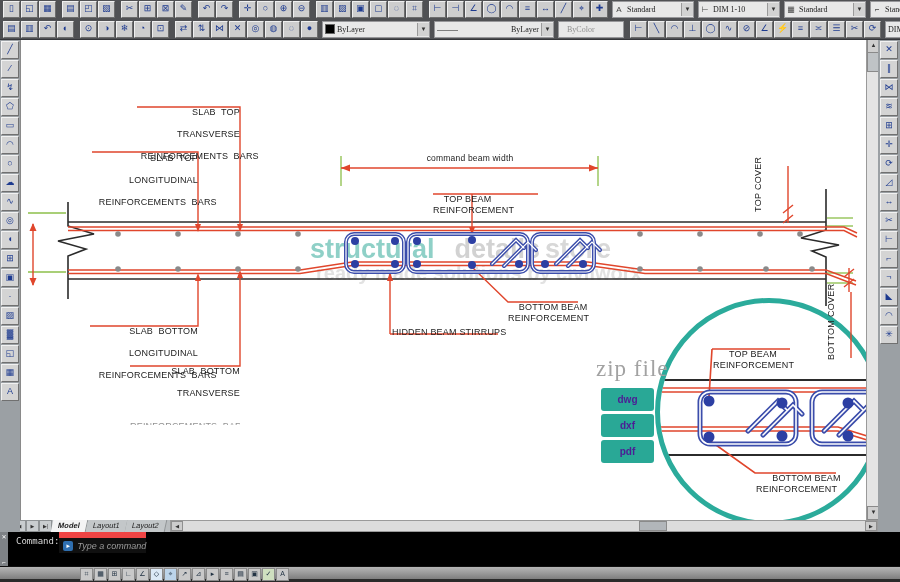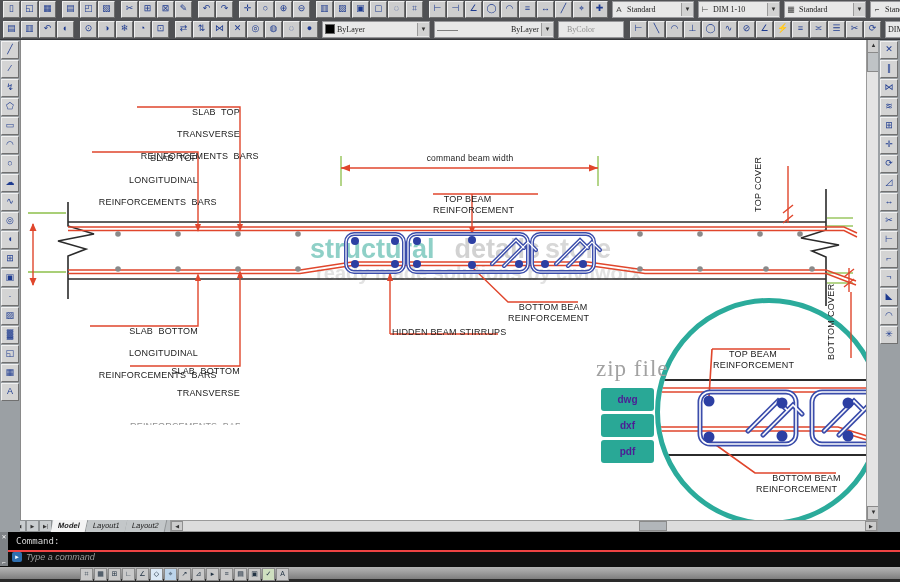--- a/index.html
+++ b/index.html
@@ -70,24 +70,24 @@
        border-right:1px solid #909496;transform:skewX(-12deg);}
   .tab.active{background:#f4f4f4;font-weight:bold;}
   #hscroll{flex:1;position:relative;background:#dcdcdc;border:1px solid #9a9a9a;margin-left:4px;}
   #hthumb{position:absolute;left:468px;top:0;bottom:0;width:26px;background:#b2b6ba;border:1px solid #8a8a8a;}
   .harrow{position:absolute;top:0;bottom:0;width:10px;background:#cccccc;border:1px solid #8f8f8f;
           font-size:5px;text-align:center;line-height:9px;color:#333;}
   
   #cmd{left:0;top:532px;width:900px;height:34px;background:#000;z-index:20;display:flex;}
   #cmdstrip{width:8px;background:#7e8286;display:flex;flex-direction:column;justify-content:space-between;
             align-items:center;font-size:6px;color:#fff;padding:1px 0;}
-  #cmdbody{flex:1;display:flex;flex-direction:column;}
+  #cmdbody{flex:1;display:flex;flex-direction:row;}
   #cmdhist{height:18px;line-height:18px;padding-left:8px;font-family:"DejaVu Sans Mono",monospace;
            font-size:9px;color:#d6d6d6;}
-  #cmdin{height:15px;background:#101010;border-top:2px solid #ef4444;display:flex;align-items:flex-start;gap:4px;padding-left:4px;}
+  #cmdin{height:15px;background:#101010;border-top:6px solid #ef4444;display:flex;align-items:center;gap:4px;padding-left:4px;}
   #cmdico{width:10px;height:10px;background:#2f6fb0;border-radius:2px;color:#fff;font-size:7px;
           line-height:10px;text-align:center;flex:none;}
   #cmdprompt{font-size:9px;font-style:italic;color:#9a9a9a;}
   
   #status{left:0;top:566px;width:900px;height:16px;background:linear-gradient(#b6b6b6,#7e7e7e);
           border-top:1px solid #101010;box-sizing:border-box;border-bottom:3px solid #2a2a2a;z-index:20;}
   #sicons{position:absolute;left:80px;top:1px;display:flex;gap:1px;}
   .sbtn{width:11px;height:11px;background:#c9c9c9;border:1px solid #8a8a8a;font-size:7px;
         line-height:10px;text-align:center;color:#234;}
 </style>

